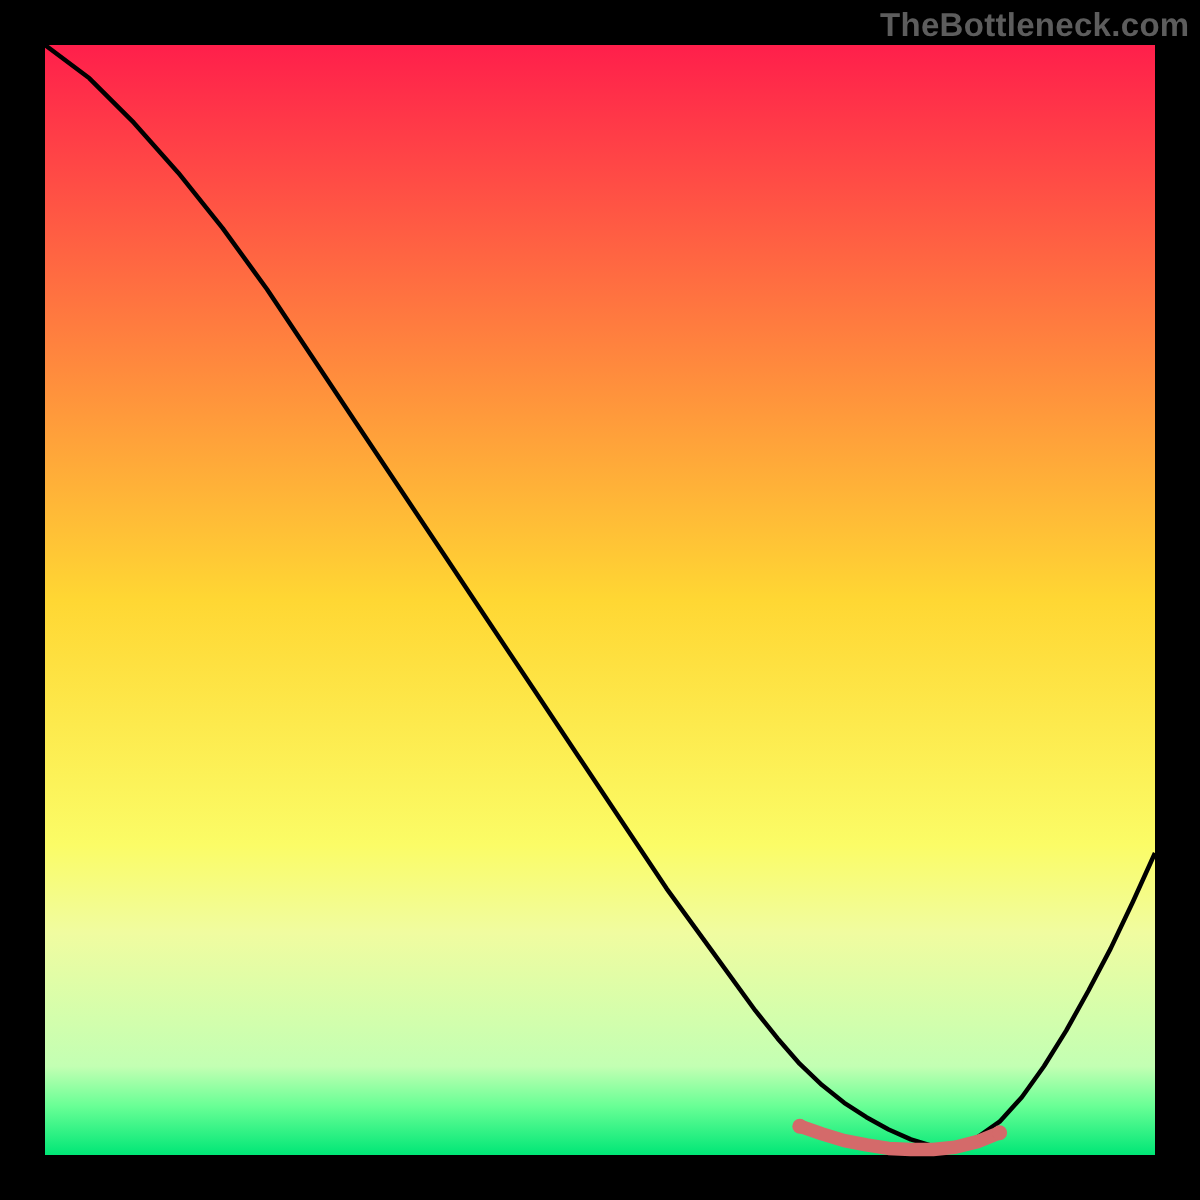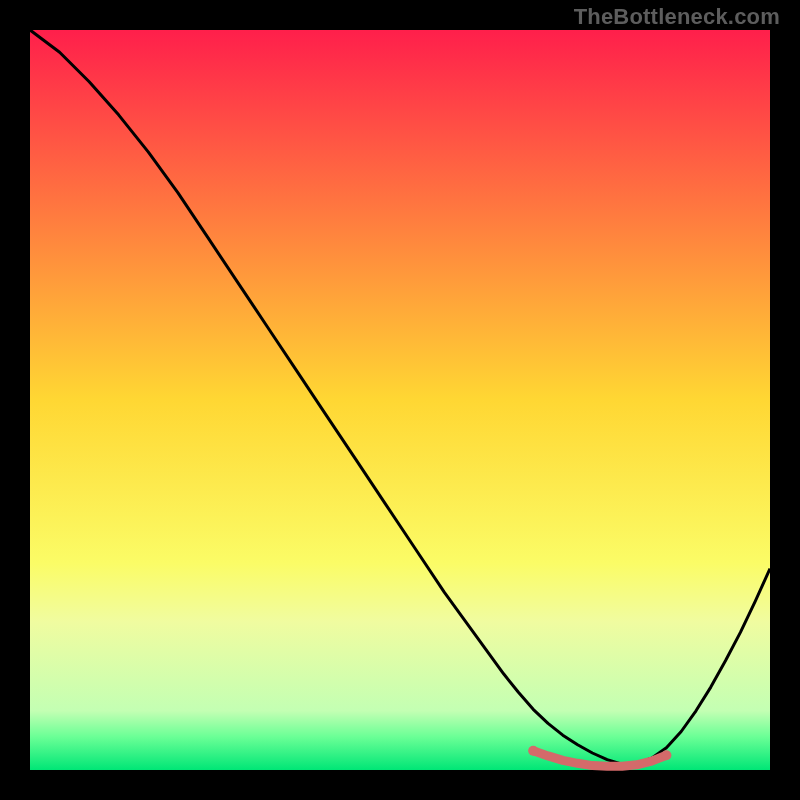--- a/index.html
+++ b/index.html
@@ -12,21 +12,21 @@
   }
   .frame {
     position: relative;
     width: 800px;
     height: 800px;
     background: #000;
   }
   .watermark {
     position: absolute;
     top: 4px;
-    right: 20px;
+    right: 7px;
     font-family: Arial, Helvetica, sans-serif;
     font-size: 22px;
     font-weight: 600;
     color: #5d5d5d;
     letter-spacing: 0.2px;
     z-index: 5;
   }
   svg.plot {
     position: absolute;
     left: 0;

